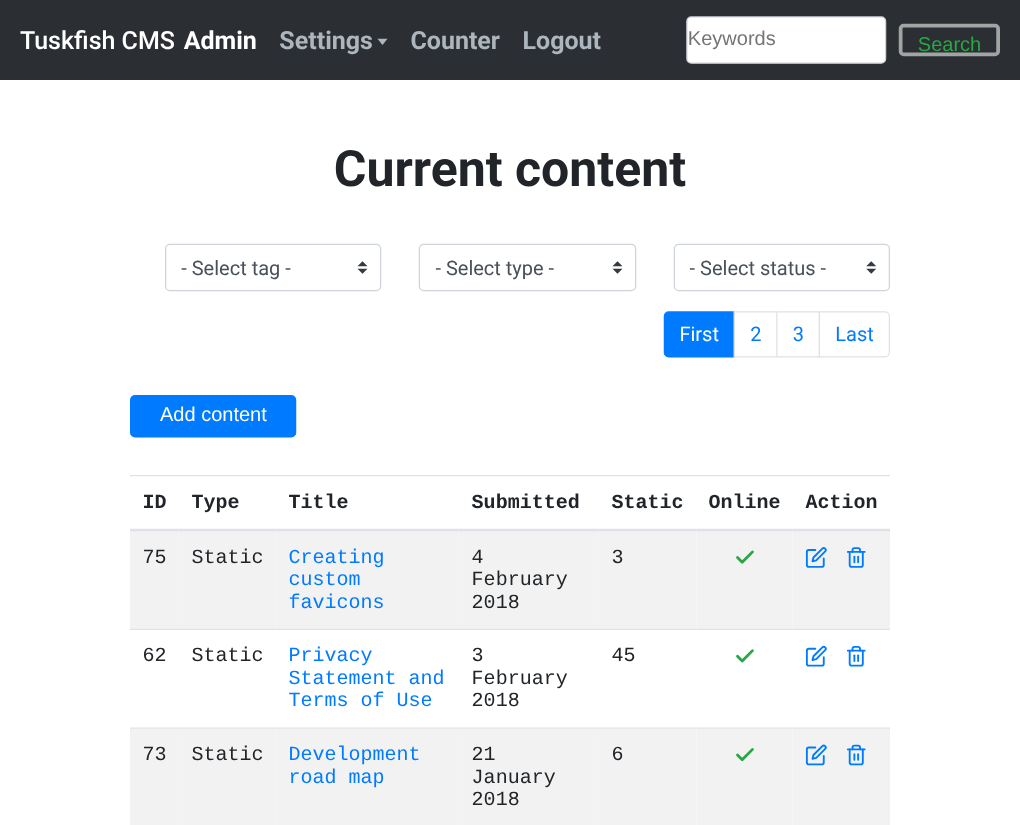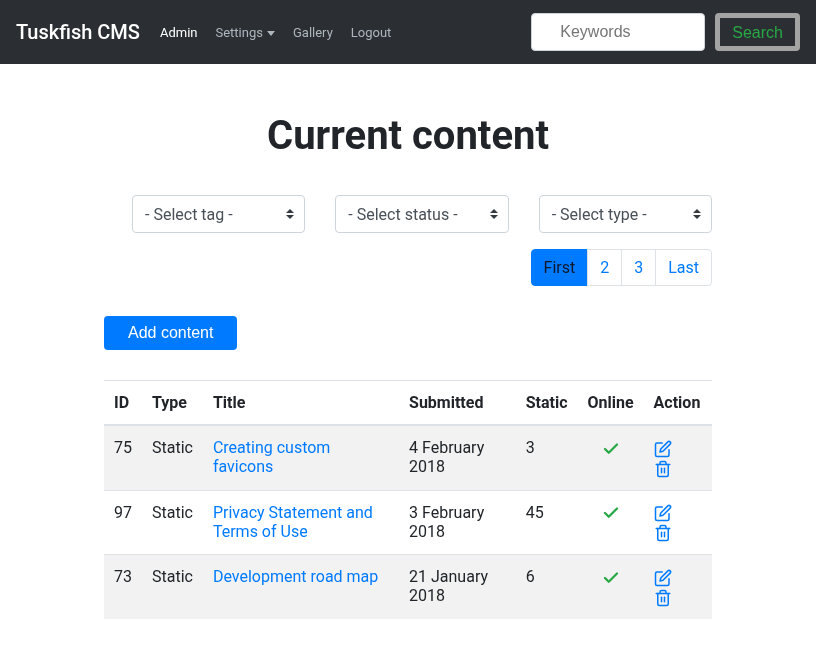--- a/index.html
+++ b/index.html
@@ -12,65 +12,66 @@
     background: #2b2f33;
     height: 64px;
     display: flex;
     align-items: center;
     padding: 0 16px;
   }
   .brand {
     color: #fff;
     font-size: 20px;
     font-weight: 500;
-    margin-right: 20px;
+    margin-right: 7px;
     white-space: nowrap;
   }
   .nav-links {
     display: flex;
     gap: 18px;
     flex: 1;
     align-items: center;
   }
   .nav-link {
     color: #adb5bd;
-    font-size: 13px;
+    font-size: 20px;
     cursor: pointer;
     white-space: nowrap;
     display: inline-flex;
     align-items: center;
     gap: 4px;
+    font-weight: bold;
   }
   .nav-link.active { color: #fff; }
   .caret {
     width: 0; height: 0;
     border-left: 4px solid transparent;
     border-right: 4px solid transparent;
     border-top: 5px solid currentColor;
     margin-top: 2px;
   }
   .search-wrap {
     display: flex;
     gap: 10px;
     align-items: center;
   }
   .search-input {
-    width: 174px;
+    width: 160px;
     height: 38px;
     border: 1px solid #ced4da;
     border-radius: 4px;
-    padding: 6px 28px;
+    padding: 6px 0;
     font-size: 16px;
     background: #fff;
     color: #495057;
   }
   .search-btn {
-    height: 38px;
+    height: 26px;
     padding: 6px 12px;
-    border: 5px solid #a3a3a3;
+    border: 3px solid #a3a3a3;
     background: transparent;
     color: #28a745;
     border-radius: 4px;
     font-size: 16px;
     cursor: pointer;
   }
   .container {
     max-width: 640px;
     margin: 0 auto;
     padding: 0 16px;
@@ -127,35 +128,36 @@
     border: 1px solid #dee2e6;
     margin-left: -1px;
     padding: 8px 12px;
     color: #007bff;
     font-size: 16px;
     cursor: pointer;
     background: #fff;
   }
   .page-item:first-child { border-radius: 4px 0 0 4px; }
   .page-item:last-child { border-radius: 0 4px 4px 0; }
-  .page-item.active { background: #007bff; color: #0f172a; border-color: #007bff; text-align: center; }
+  .page-item.active { background: #007bff; color: #ffffff; border-color: #007bff; text-align: center; }
   .btn-primary {
     display: inline-block;
     background: #007bff;
     color: #fff;
     border: none;
     padding: 8px 24px;
     font-size: 16px;
     border-radius: 4px;
     cursor: pointer;
     margin-bottom: 30px;
   }
   table {
     width: 100%;
     border-collapse: collapse;
+    font-family: Liberation Mono, monospace;
   }
   thead th {
     text-align: left;
     padding: 12px 10px;
     border-top: 1px solid #dee2e6;
     border-bottom: 2px solid #dee2e6;
     font-weight: 700;
     font-size: 16px;
   }
   tbody td {
@@ -173,49 +175,49 @@
 <body>
 
 <div class="navbar">
   <div class="brand">Tuskfish CMS</div>
   <div class="nav-links">
     <span class="nav-link active">Admin</span>
     <span class="nav-link">
       <span>Settings</span>
       <span class="caret"></span>
     </span>
-    <span class="nav-link">Gallery</span>
+    <span class="nav-link">Counter</span>
     <span class="nav-link">Logout</span>
   </div>
   <div class="search-wrap">
     <input class="search-input" placeholder="Keywords" style="">
     <button class="search-btn">Search</button>
   </div>
 </div>
 
 <div class="container">
   <h1 class="page-title">Current content</h1>
 
   <div class="filters">
     <div class="select">
       <span>- Select tag -</span>
       <span class="select-arrows">
           <span class="arrow-up"></span>
           <span class="arrow-down"></span>
         </span>
     </div>
     <div class="select">
-      <span>- Select status -</span>
+      <span>- Select type -</span>
       <span class="select-arrows">
           <span class="arrow-up"></span>
           <span class="arrow-down"></span>
         </span>
     </div>
     <div class="select">
-      <span>- Select type -</span>
+      <span>- Select status -</span>
       <span class="select-arrows">
           <span class="arrow-up"></span>
           <span class="arrow-down"></span>
         </span>
     </div>
   </div>
 
   <div class="pagination">
     <span class="page-item active">First</span>
     <span class="page-item">2</span>
@@ -251,21 +253,21 @@
                 <path d="M11 4H4a2 2 0 0 0-2 2v14a2 2 0 0 0 2 2h14a2 2 0 0 0 2-2v-7"></path>
                 <path d="M18.5 2.5a2.121 2.121 0 0 1 3 3L12 15l-4 1 1-4 9.5-9.5z"></path>
               </svg></span><span style="cursor:pointer"><svg width="18" height="18" viewBox="0 0 24 24" fill="none" stroke="#007bff" stroke-width="2" stroke-linecap="round" stroke-linejoin="round">
                 <polyline points="3 6 5 6 21 6"></polyline>
                 <path d="M19 6v14a2 2 0 0 1-2 2H7a2 2 0 0 1-2-2V6m3 0V4a2 2 0 0 1 2-2h4a2 2 0 0 1 2 2v2"></path>
                 <line x1="10" y1="11" x2="10" y2="17"></line>
                 <line x1="14" y1="11" x2="14" y2="17"></line>
               </svg></span></td>
         </tr>
         <tr>
-          <td>97</td>
+          <td>62</td>
           <td>Static</td>
           <td><span class="link">Privacy Statement and Terms of Use</span></td>
           <td>3 February 2018</td>
           <td>45</td>
           <td class="center"><span><svg width="18" height="18" viewBox="0 0 24 24" fill="none" stroke="#28a745" stroke-width="3" stroke-linecap="round" stroke-linejoin="round">
                 <polyline points="20 6 9 17 4 12"></polyline>
               </svg></span></td>
           <td><span style="margin-right:14px;cursor:pointer"><svg width="18" height="18" viewBox="0 0 24 24" fill="none" stroke="#007bff" stroke-width="2" stroke-linecap="round" stroke-linejoin="round">
                 <path d="M11 4H4a2 2 0 0 0-2 2v14a2 2 0 0 0 2 2h14a2 2 0 0 0 2-2v-7"></path>
                 <path d="M18.5 2.5a2.121 2.121 0 0 1 3 3L12 15l-4 1 1-4 9.5-9.5z"></path>

